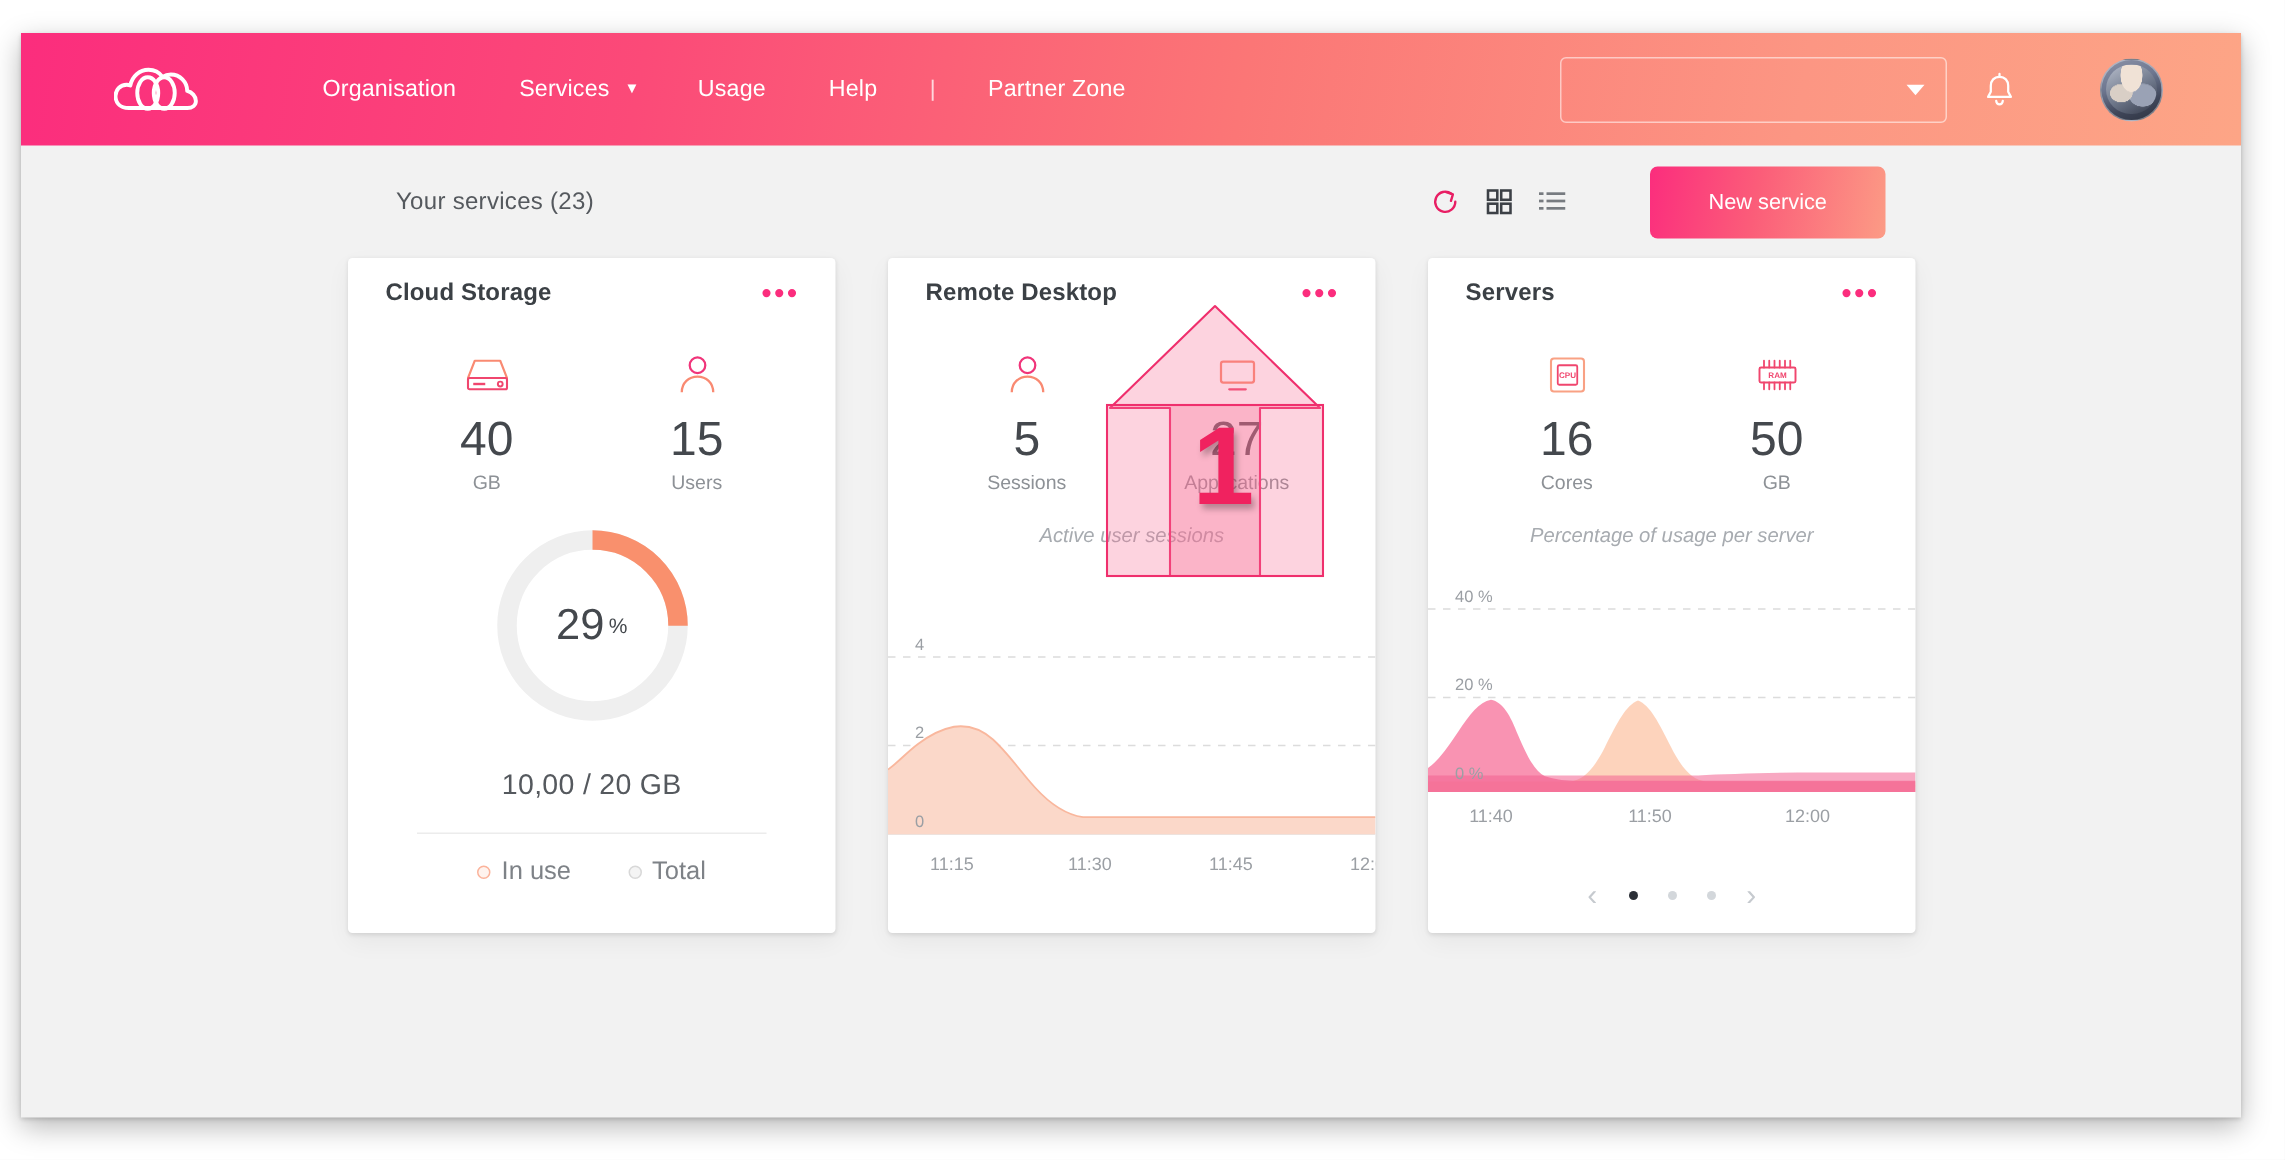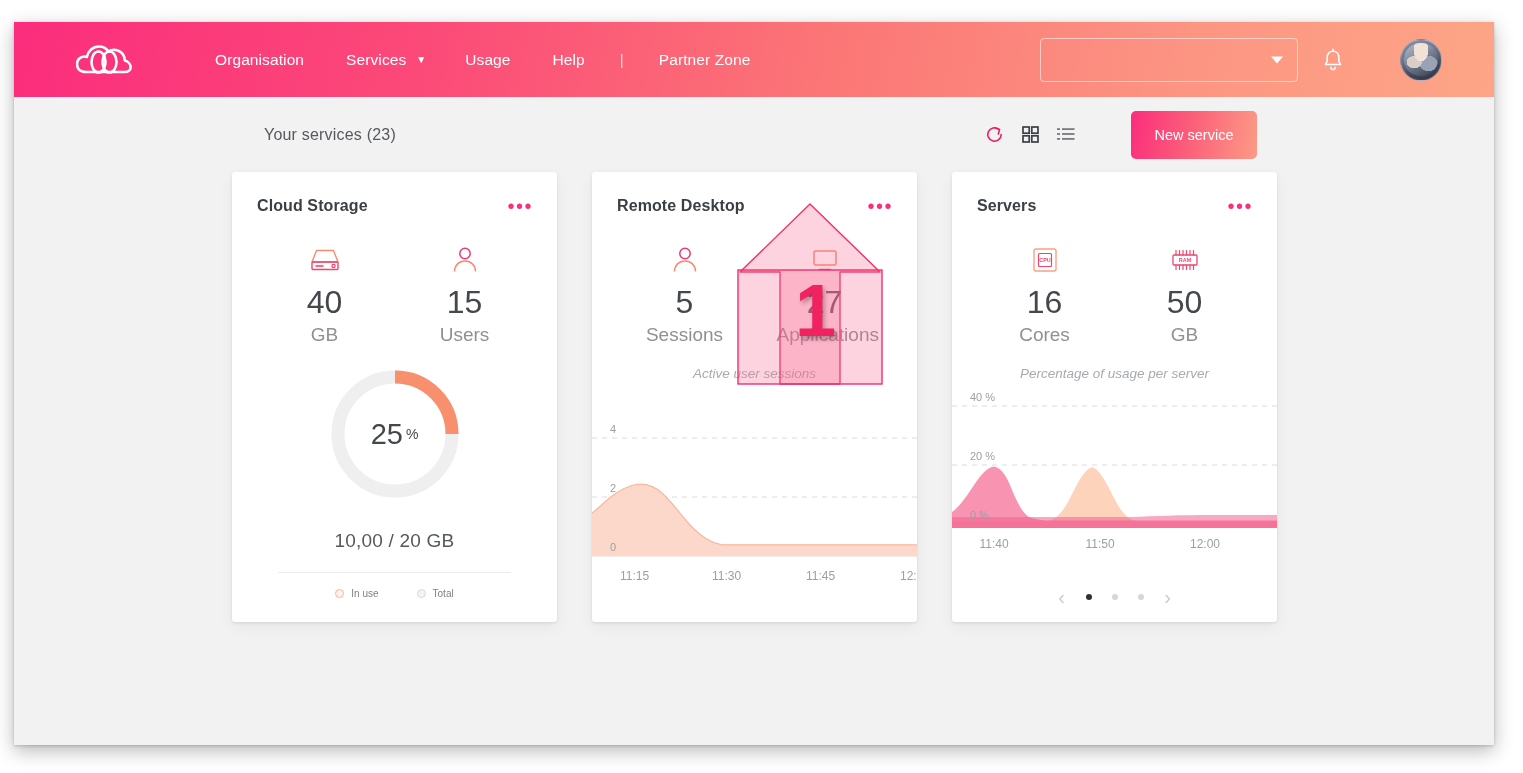--- a/index.html
+++ b/index.html
@@ -114,21 +114,21 @@
     margin-left: auto; display: flex; align-items: center;
     padding-right: 237px; gap: 0;
   }
   .tb-icon {
     width: 34px; height: 32px;
     display:flex; align-items:center; justify-content:center;
     cursor: pointer; margin-right: 2px;
   }
   #new-service-btn {
     margin-left: 46px;
-    width: 126px; height: 48px;
+    width: 157px; height: 48px;
     border-radius: 5px;
     background: linear-gradient(100deg, #fb2d7d 0%, #fb5d79 45%, #fc9b85 100%);
     color: #fff; font-size: 14.5px;
     display:flex; align-items:center; justify-content:center;
     cursor: pointer; border: none;
     font-family: "Liberation Sans", sans-serif;
   }
 
   
   #cards {
@@ -140,42 +140,42 @@
   .card {
     width: 325px; height: 450px;
     background: #fff;
     border-radius: 3px;
     box-shadow: 0 1px 3px rgba(0,0,0,.10), 0 6px 16px rgba(0,0,0,.05);
     position: relative;
     overflow: hidden;
   }
   .card-head {
     display:flex; align-items:center;
-    padding: 25px 22px 0 25px;
+    padding: 15px 22px 0 25px;
   }
   .card-title {
     font-size: 16px; font-weight: bold; color: #3b4045; letter-spacing: .1px;
   }
   .card-menu {
     margin-left: auto; color: #fb2d7d;
     font-size: 20px; letter-spacing: 1.5px; line-height: 10px;
     cursor: pointer; padding: 4px 2px;
   }
 
   .stats-row {
     display:flex; justify-content:center; gap: 44px;
     margin-top: 28px;
   }
   .stat { width: 96px; text-align:center; }
   .stat-icon { height: 34px; display:flex; align-items:center; justify-content:center; }
   .stat-value {
     font-size: 32px; color: #44484d; font-weight: 300;
     line-height: 42px; margin-top: 4px;
   }
-  .stat-label { font-size: 19px; color: #8d9196; margin-top: 1px; }
+  .stat-label { font-size: 13px; color: #8d9196; margin-top: 1px; }
 
   .card-note {
     text-align:center; font-style: italic;
     font-size: 13.5px; color: #a7abb0;
     margin-top: 20px;
   }
 
   
   .donut-wrap { display:flex; justify-content:center; margin-top: 18px; position: relative; }
   .donut-center {
@@ -188,21 +188,21 @@
   .usage-text {
     text-align:center; font-size: 19px; color: #55595e;
     margin-top: 26px; letter-spacing: .2px;
   }
   .legend {
     margin: 20px 46px 0 46px;
     border-top: 1px solid #ececec;
     padding-top: 15px;
     display:flex; justify-content:center; gap: 38px;
   }
-  .legend-item { display:flex; align-items:center; gap: 7px; font-size: 10px; color: #7e8287; text-align: right; }
+  .legend-item { display:flex; align-items:center; gap: 7px; font-size: 17px; color: #7e8287; text-align: right; }
   .legend-dot { width: 9px; height: 9px; border-radius: 50%; border: 1.5px solid #ccc; }
   .legend-dot.inuse { border-color: #fbb39b; background: #fff3ee; }
   .legend-dot.total { border-color: #d8d8d8; background: #f4f4f4; }
 
   
   .chart-box { position: absolute; left: 0; bottom: 0; width: 325px; }
   .chart-svg { display: block; overflow: visible; }
   .ax-label { font-size: 11px; fill: #9b9fa4; font-family: "Liberation Sans", sans-serif; }
   .tick-label { font-size: 12px; fill: #9b9fa4; font-family: "Liberation Sans", sans-serif; }
 
@@ -348,21 +348,21 @@
             <div class="stat-label">Users</div>
           </div>
         </div>
 
         <div class="donut-wrap">
           <svg width="140" height="140" viewBox="0 0 140 140">
             <circle cx="70" cy="70" r="57" fill="none" stroke="#efefef" stroke-width="13"></circle>
             <circle cx="70" cy="70" r="57" fill="none" stroke="#f9906d" stroke-width="13" stroke-linecap="butt" stroke-dasharray="89.5 268.6" transform="rotate(-90 70 70)"></circle>
           </svg>
           <div class="donut-center">
-            <span class="donut-pct">25</span>
+            <span class="donut-pct">29</span>
             <span class="donut-sym">%</span>
           </div>
         </div>
 
         <div class="usage-text">10,00 / 20 GB</div>
 
         <div class="legend">
           <div class="legend-item">
             <span class="legend-dot inuse"></span>
             <span>In use</span>

